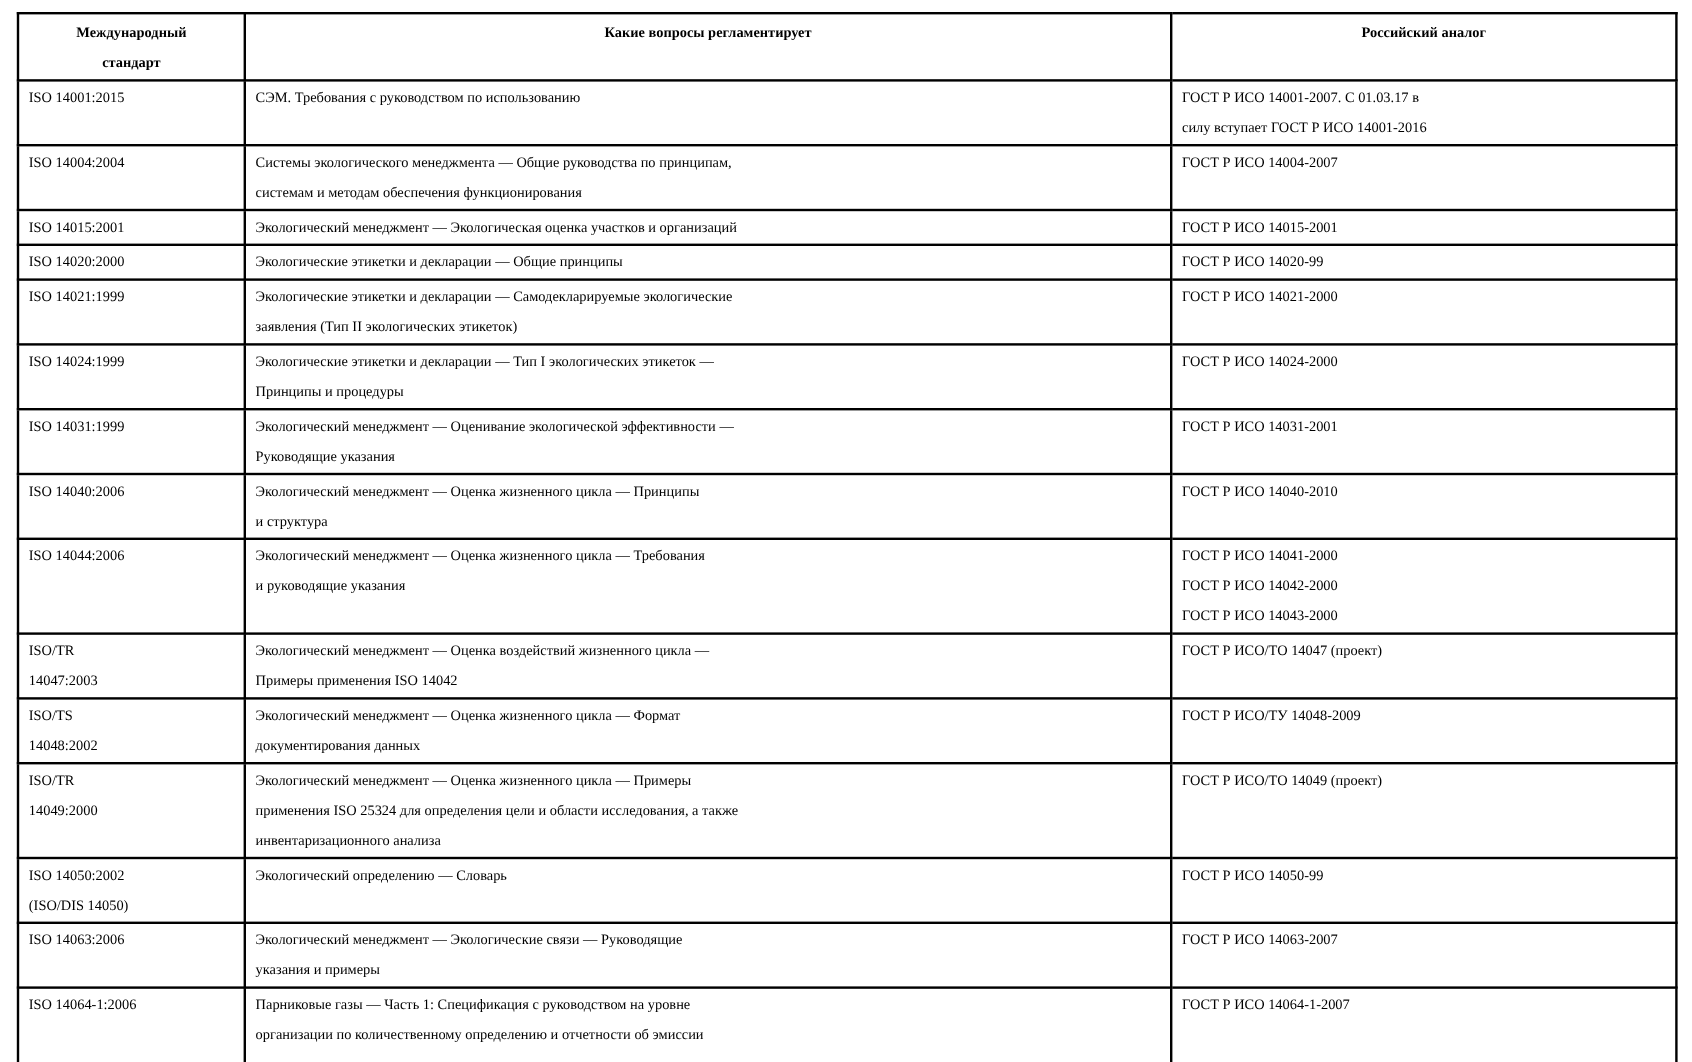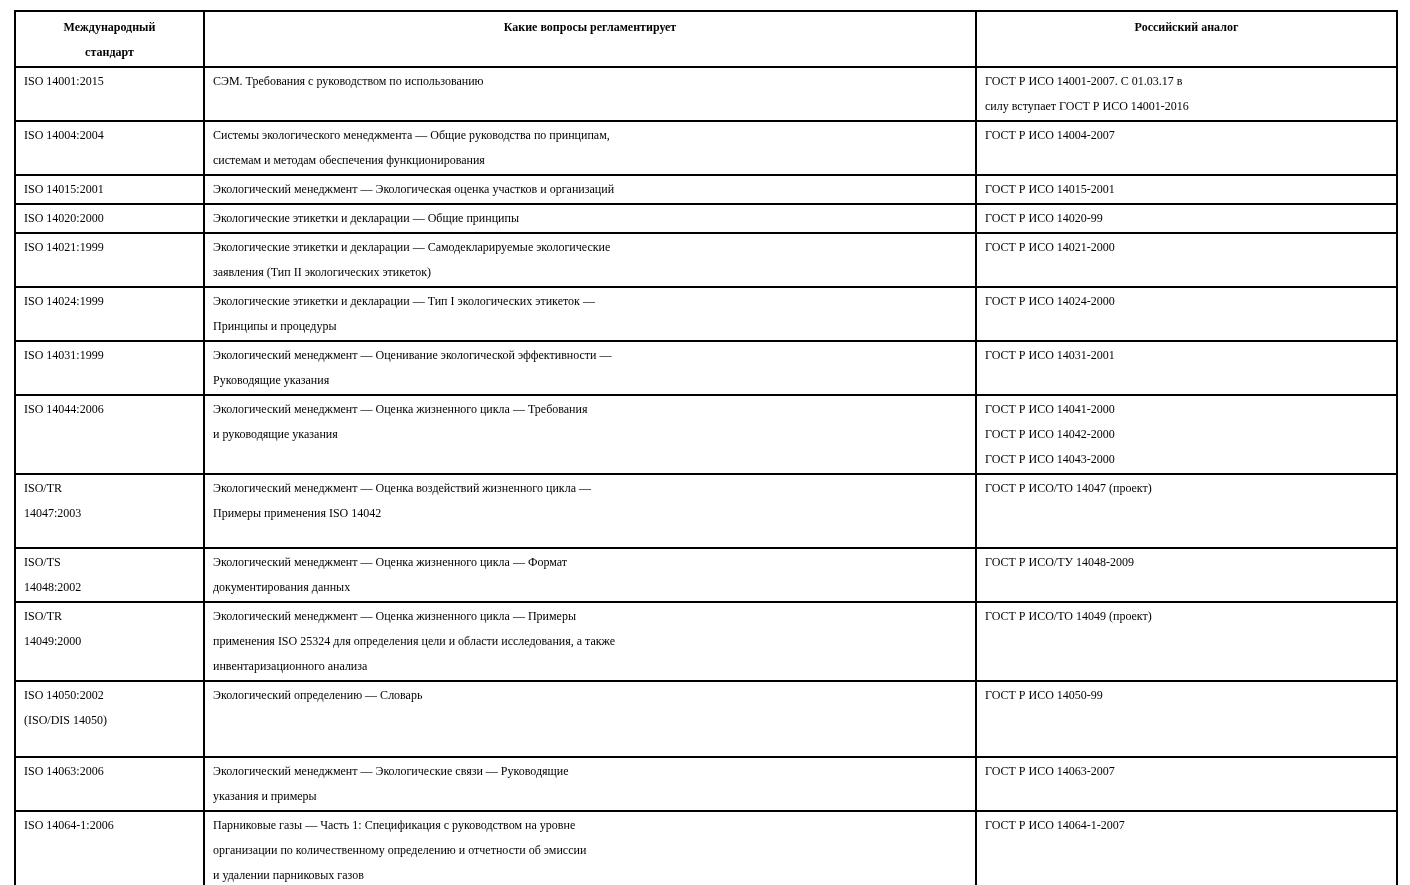--- a/index.html
+++ b/index.html
@@ -109,20 +109,26 @@
 Принципы и процедуры</td>
     <td>ГОСТ Р ИСО 14024-2000</td>
   </tr>
         <tr>
     <td>ISO 14031:1999</td>
     <td>Экологический менеджмент — Оценивание экологической эффективности —
 Руководящие указания</td>
     <td>ГОСТ Р ИСО 14031-2001</td>
   </tr>
         <tr>
+    <td>ISO 14040:2006</td>
+    <td>Экологический менеджмент — Оценка жизненного цикла — Принципы
+и структура</td>
+    <td>ГОСТ Р ИСО 14040-2010</td>
+  </tr>
+        <tr>
     <td>ISO 14044:2006</td>
     <td>Экологический менеджмент — Оценка жизненного цикла — Требования
 и руководящие указания</td>
     <td>ГОСТ Р ИСО 14041-2000
 ГОСТ Р ИСО 14042-2000
 ГОСТ Р ИСО 14043-2000</td>
   </tr>
         <tr>
     <td>ISO/TR
 14047:2003</td>

